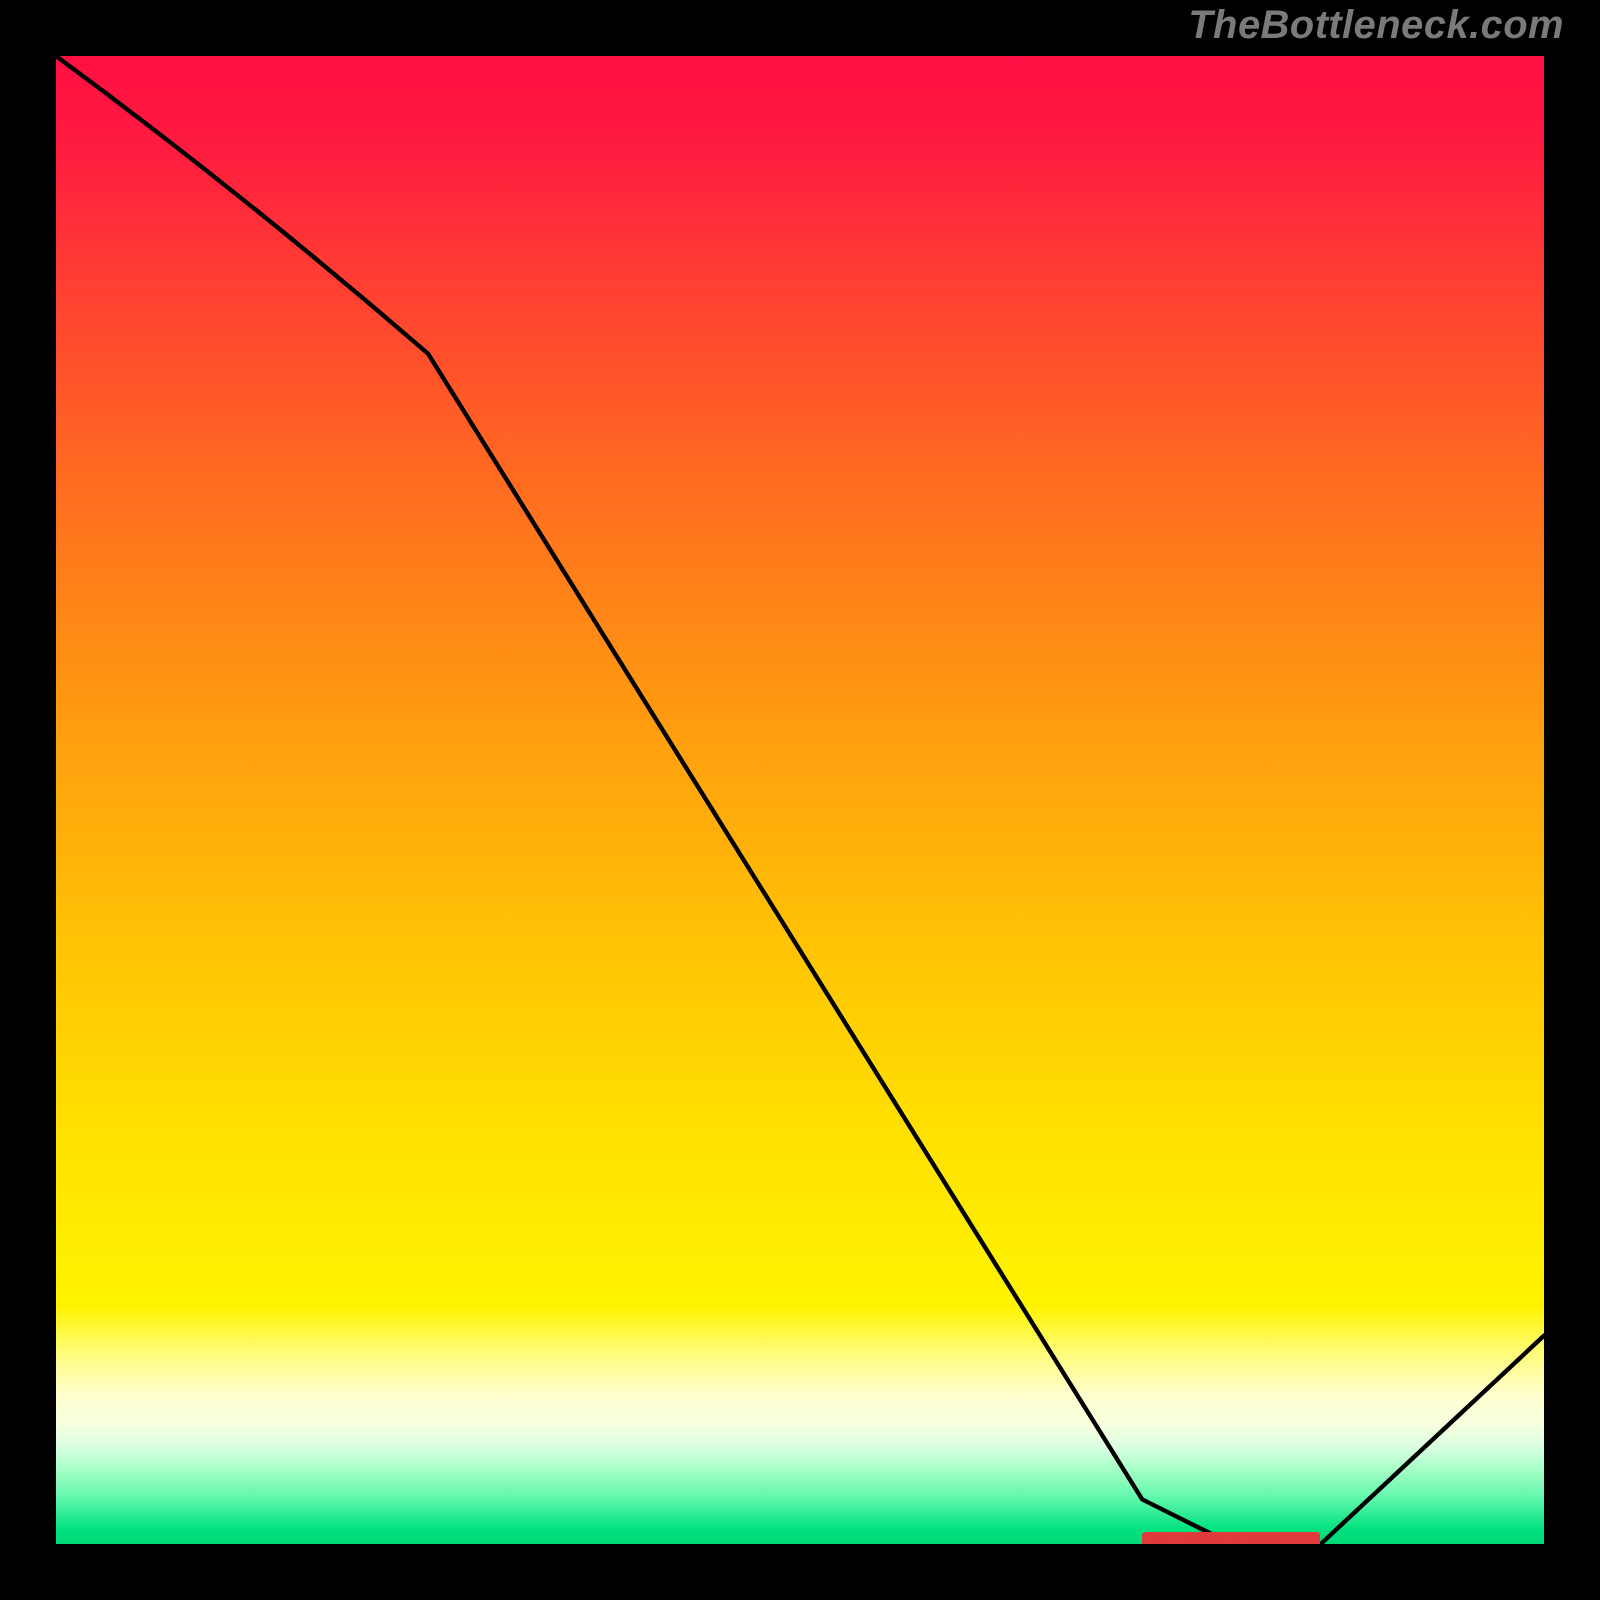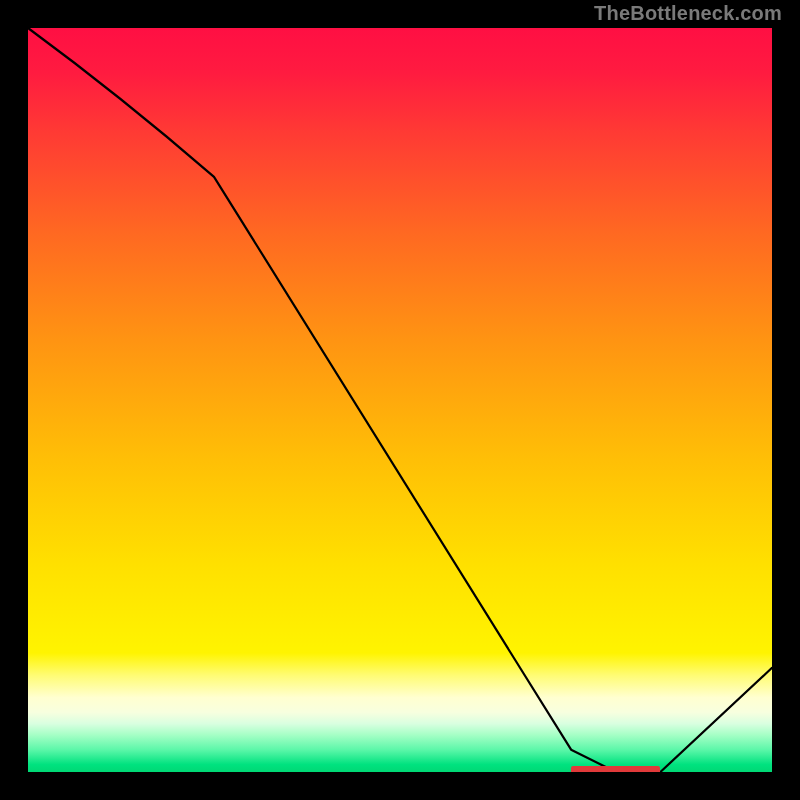--- a/index.html
+++ b/index.html
@@ -19,20 +19,21 @@
   }
   .attribution {
     position: absolute;
     top: 2px;
     right: 18px;
     color: #7a7a7a;
     font-size: 20px;
     font-weight: 600;
     letter-spacing: 0.2px;
     user-select: none;
+    font-style: italic;
   }
   .plot-frame {
     position: absolute;
     left: 28px;
     top: 28px;
     width: 744px;
     height: 744px;
   }
   .gradient-bg {
     position: absolute;

